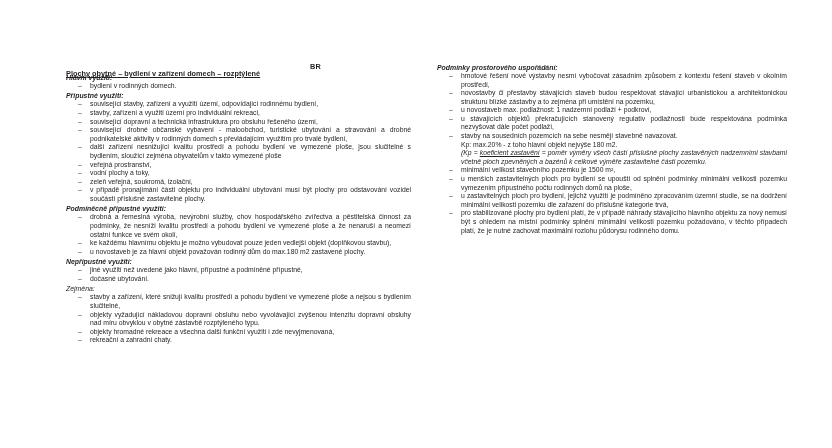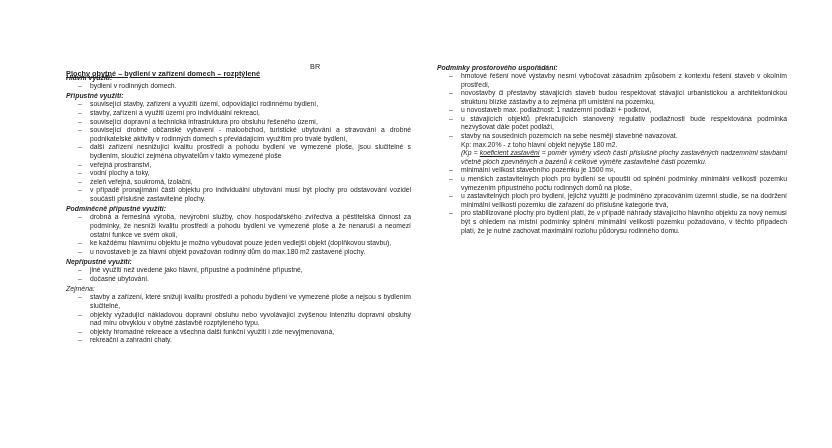--- a/index.html
+++ b/index.html
@@ -30,21 +30,21 @@
   .doc-title {
     font-size: 7.3px;
     font-weight: bold;
     text-decoration: underline;
     letter-spacing: 0.02px;
     line-height: 10px;
     display: inline-block;
   }
   .doc-code {
     font-size: 7.3px;
-    font-weight: normal;
+    font-weight: bold;
     position: absolute;
     left: 244px;
     top: 0px;
     letter-spacing: 0.2px;
   }
   .title-row { position: relative; height: 10px; }
 
   .sec-head {
     font-size: 6.9px;
     font-weight: bold;

